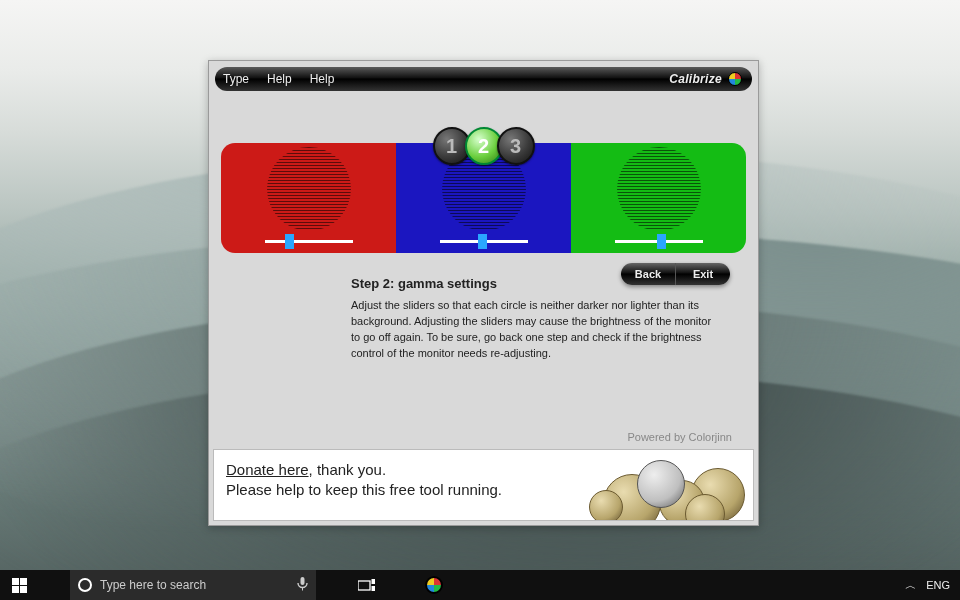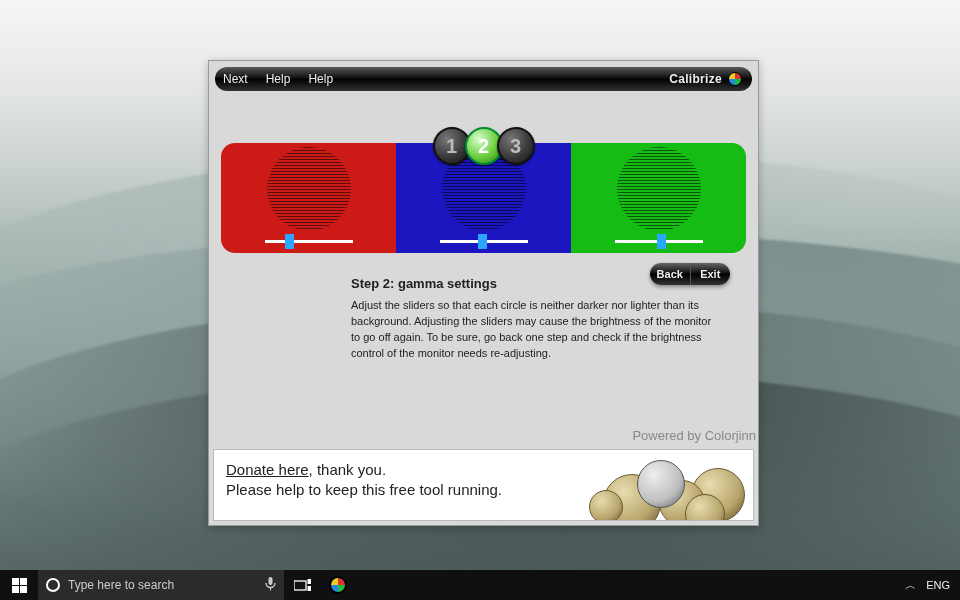--- a/index.html
+++ b/index.html
@@ -25,21 +25,21 @@
     background:#d9d9d9; border:1px solid #9a9a9a; box-shadow:0 2px 8px rgba(0,0,0,0.25);
   }
   .app-inner { padding:2px; background:#d9d9d9; }
   .topbar {
     height:24px; margin:4px; border-radius:12px;
     background:linear-gradient(to bottom,#595959 0%,#111 45%,#000 50%,#333 100%);
     display:flex; align-items:center; color:#eee; font-size:12px;
     padding:0 10px 0 8px; position:relative;
   }
   .topbar .menu-item { margin-right:18px; cursor:pointer; }
-  .brand { margin-left:auto; font-weight:600; letter-spacing:0.3px; }
+  .brand { margin-left:auto; font-style:italic; font-weight:600; letter-spacing:0.3px; }
   .brand-icon { display:inline-block; width:14px; height:14px; border-radius:50%; margin-left:6px; vertical-align:-2px;
     background:conic-gradient(#d33 0 90deg,#2b4 90deg 180deg,#28d 180deg 270deg,#ec2 270deg 360deg);
     border:1px solid #000; }
   .content { position:relative; background:#d9d9d9; padding:48px 10px 6px 10px; min-height:352px; }
 
   
   .panels { display:flex; height:110px; border-radius:14px; overflow:hidden; }
   .panel { flex:1; position:relative; display:flex; flex-direction:column; align-items:center; justify-content:flex-end; padding-bottom:10px; }
   .panel.r { background:#cc1a17; }
   .panel.g { background:#1b16c0; }
@@ -59,45 +59,45 @@
   .step {
     width:38px; height:38px; border-radius:50%; border:2px solid #111;
     background:radial-gradient(circle at 35% 30%, #777 0%, #3a3a3a 55%, #111 100%);
     color:#bbb; font:700 20px/34px Arial,sans-serif; text-align:center;
     margin:0 -3px; box-shadow:0 1px 2px rgba(0,0,0,0.5);
   }
   .step.active { background:radial-gradient(circle at 35% 30%, #d6ffcc 0%, #6bcf3e 55%, #2f7d12 100%); color:#fff; border-color:#083; }
 
   
   .navpill {
-    position:absolute; right:26px; top:168px; width:80px; height:22px;
+    position:absolute; right:26px; top:168px; width:109px; height:22px;
     border-radius:11px; background:linear-gradient(to bottom,#666 0%,#111 45%,#000 50%,#333 100%);
     display:flex; color:#eee; font:600 11px/22px Arial,sans-serif; box-shadow:0 2px 4px rgba(0,0,0,0.4);
   }
   .navpill div { flex:1; text-align:center; cursor:pointer; }
   .navpill .sep { width:1px; flex:0 0 1px; background:#555; }
 
   .step-text { margin:22px 24px 0 130px; font-size:11px; color:#222; line-height:1.45; }
   .step-text h3 { font:700 13px/1.4 Verdana,Arial,sans-serif; margin-bottom:5px; }
-  .powered { position:absolute; right:0; bottom:4px; font-size:13px; color:#888; }
+  .powered { position:absolute; right:24px; bottom:4px; font-size:11px; color:#888; }
 
   
   .banner {
     margin:2px; border:1px solid #bbb; background:#fff; height:72px;
     display:flex; justify-content:space-between; overflow:hidden;
   }
   .banner-text { padding:10px 0 0 12px; font:400 15px/1.35 Arial,sans-serif; color:#222; }
   .banner-text a { text-decoration:underline; color:#222; }
   .coins { width:190px; height:100%; position:relative; }
   .coin { position:absolute; border-radius:50%; background:radial-gradient(circle at 35% 30%,#e9dcb0,#b7a56b 60%,#5a4a28); border:1px solid #6b5a30; }
 
   
   .taskbar {
     position:absolute; left:0; bottom:0; width:100%; height:30px;
-    background:#101010; display:flex; align-items:center; color:#eee; font-size:12px;
+    background:#101010; display:flex; align-items:center; color:#eee; font-size:12px;gap:32px;
   }
   .tb-btn { height:30px; display:flex; align-items:center; justify-content:center; }
   .start { width:38px; }
   .start svg { fill:#fff; }
   .search { width:246px; background:#2b2b2b; height:30px; display:flex; align-items:center; padding:0 8px; color:#ccc; }
   .search .circ { width:14px;height:14px;border:2px solid #fff;border-radius:50%;margin-right:8px; }
   .search .mic { margin-left:auto; }
   .taskview { width:36px; }
   .taskicon { width:36px; }
   .taskicon .ci { width:18px;height:18px;border-radius:50%;border:2px solid #000;
@@ -111,21 +111,21 @@
 <div class="desktop">
   <div class="mtn m1"></div>
   <div class="mtn m2"></div>
   <div class="mtn m3"></div>
   <div class="mtn m4"></div>
 
   <div class="app">
     <div class="app-inner">
 
       <div class="topbar">
-        <span class="menu-item">Next</span>
+        <span class="menu-item">Type</span>
         <span class="menu-item">Help</span>
         <span class="menu-item">Help</span>
         <span class="brand">Calibrize</span>
         <span class="brand-icon"></span>
       </div>
 
       <div class="content">
 
         <div class="steps">
           <div class="step">1</div>

